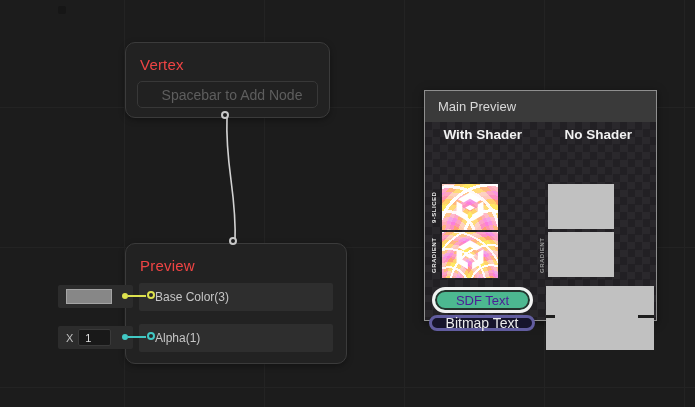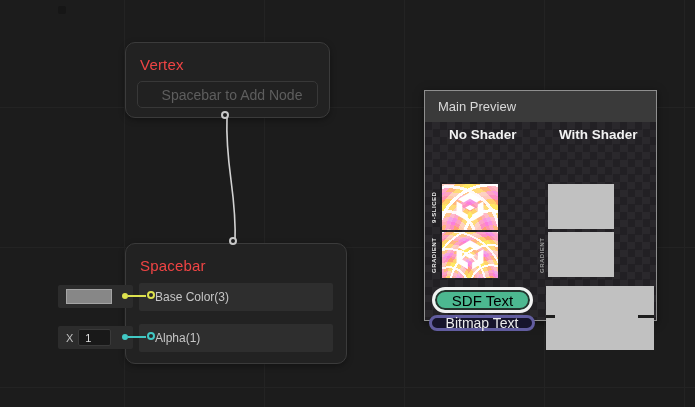--- a/index.html
+++ b/index.html
@@ -113,21 +113,21 @@
   .gray-1 { left:123px; top:62px; width:66px; height:45px; }
   .gray-2 { left:123px; top:110px; width:66px; height:45px; }
   .gray-big { left:121px; top:164px; width:108px; height:64px; }
   .notch { position:absolute; height:3px; background:#1d1d1d; top:29px; }
   .notch-l { left:0; width:9px; } .notch-r { right:0; width:16px; }
 
   .pill { position:absolute; display:flex; align-items:center; justify-content:center; }
   .pill-sdf { left:7px; top:165px; width:101px; height:26px;
     background:#4cb890; border:3px solid #f2f2f2; border-radius:14px;
     box-shadow:inset 0 0 0 2px #25342e; }
-  .pill-sdf span { font-size:15px; color:#000000; }
+  .pill-sdf span { font-size:13px; color:#4c1d95; }
   .pill-bitmap { left:4px; top:193px; width:106px; height:16px;
     background:#16142b; border:3px solid #615c9f; border-radius:11px; }
   .pill-bitmap span { font-size:14px; color:#ececec; }
 </style>
 </head>
 <body>
 
 <div class="canvas">
 
   <div class="canvas-dot"></div>
@@ -142,21 +142,21 @@
   <svg class="wires">
     <path d="M227,117 C225,168 237,192 235,243" fill="none" stroke="#d2d2d2" stroke-width="1.6"></path>
     <line x1="128" y1="296" x2="146" y2="296" stroke="#dde24e" stroke-width="2"></line>
     <line x1="128" y1="337" x2="146" y2="337" stroke="#41c8c4" stroke-width="2"></line>
   </svg>
 
   <div class="master-port vertex-out"></div>
   <div class="master-port fragment-in"></div>
 
   <div class="node node-fragment">
-    <div class="node-title">Spacebar</div>
+    <div class="node-title">Preview</div>
     <div class="port-row row-base">
       <span class="ring ring-in ring-yellow"></span>
       <span class="row-label">Base Color(3)</span>
     </div>
     <div class="port-row row-alpha">
       <span class="ring ring-in ring-teal"></span>
       <span class="row-label">Alpha(1)</span>
     </div>
   </div>
 
@@ -170,22 +170,22 @@
     <input class="num-input" value="1" style="">
   </div>
   <div class="port-dot dot-teal"></div>
 
   <div class="preview">
     <div class="preview-header">
       <span class="preview-title">Main Preview</span>
     </div>
     <div class="preview-body">
       <div class="col-heads">
+        <div class="col-head">With Shader</div>
         <div class="col-head">No Shader</div>
-        <div class="col-head">With Shader</div>
       </div>
 
       <div class="vlabel vlabel-1">9-SLICED</div>
       <div class="tex tex-psy tex-coarse tex-1">
         <svg width="34" height="34" viewBox="0 0 48 48">
           <g fill="#ffffff">
             <path d="M24 3 L41 13 L33 17.5 L24 12.5 L15 17.5 L7 13 Z"></path>
             <path d="M5 16 L13 20.5 L13 30.5 L21 35 L21 44 L5 35 Z"></path>
             <path d="M43 16 L35 20.5 L35 30.5 L27 35 L27 44 L43 35 Z"></path>
             <path d="M24 21 L31 25 L24 29 L17 25 Z"></path>

